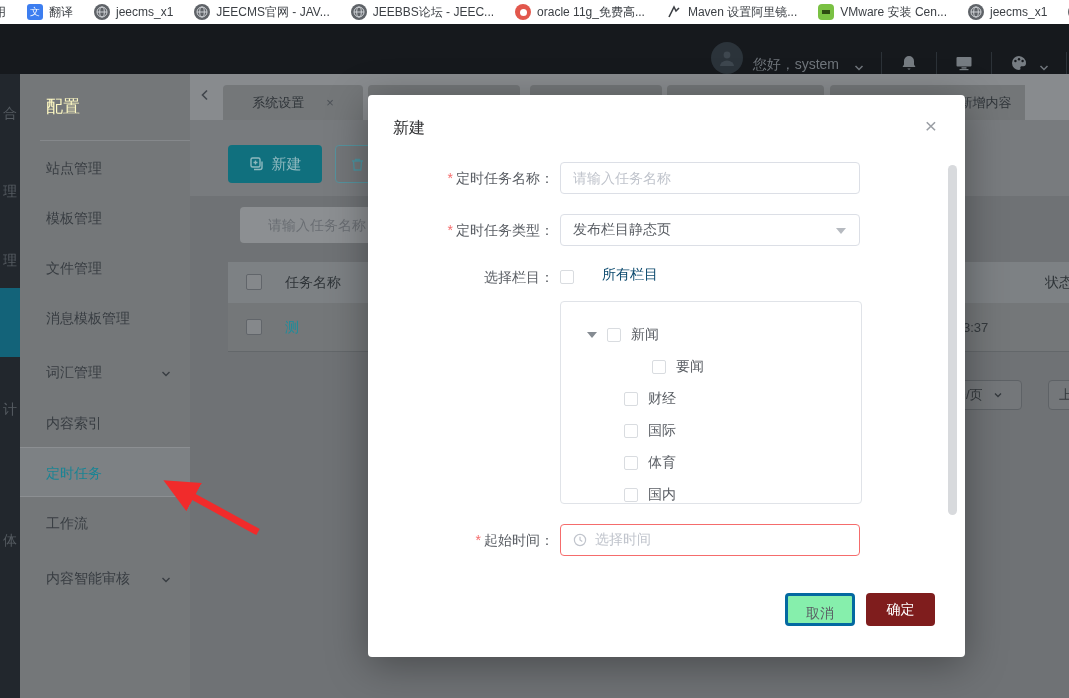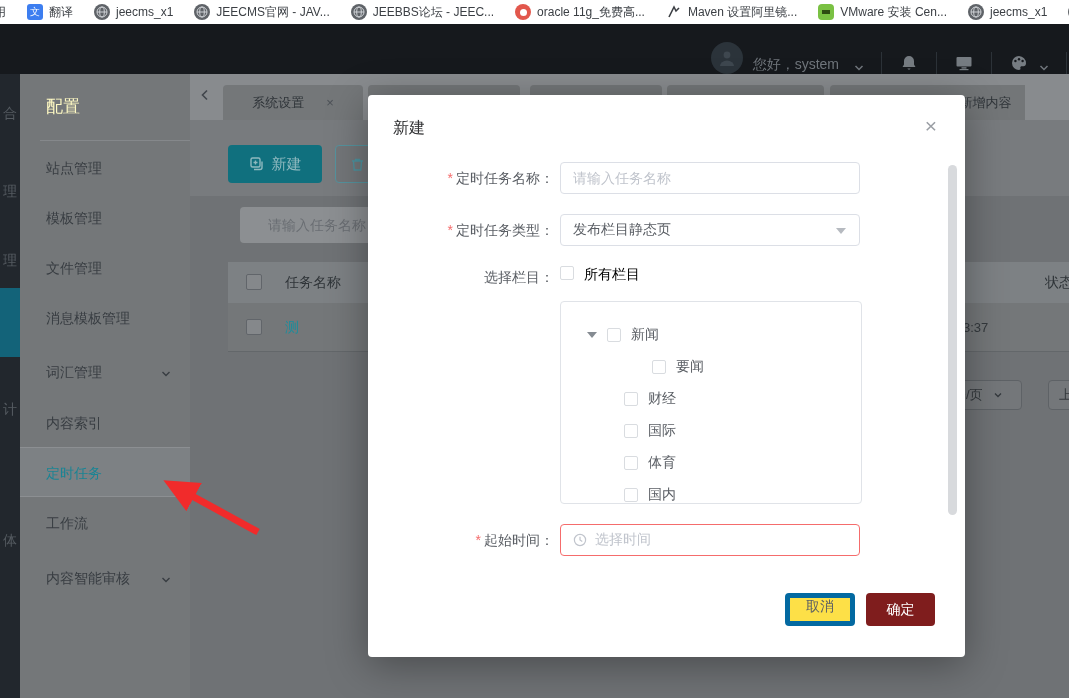--- a/index.html
+++ b/index.html
@@ -82,27 +82,27 @@
   .m-title { position:absolute; left:25px; top:23px; font-size:16px; color:#303133; }
   .m-close { position:absolute; right:28px; top:20px; font-size:21px; color:#9a9ea4; cursor:pointer; line-height:1; }
   .m-scroll { position:absolute; right:8px; top:70px; width:9px; height:350px; background:#d8dadd; border-radius:5px; cursor:pointer; }
   .f-label { position:absolute; left:18px; width:168px; text-align:right; font-size:14px; color:#5a5e64; line-height:32px; white-space:nowrap; }
   .req { color:#f56c6c; margin-right:3px; }
   .f-input { position:absolute; left:192px; width:300px; height:32px; border:1px solid #dcdfe6; border-radius:4px; font-size:14px; color:#5a5e64; padding:0 12px; background:#fff; }
   .f-input::placeholder { color:#c0c4cc; }
   .f-select { position:absolute; left:192px; width:300px; height:32px; border:1px solid #dcdfe6; border-radius:4px; background:#fff; display:flex; align-items:center; padding:0 12px; font-size:14px; color:#5a5e64; cursor:pointer; }
   .caret-dn { position:absolute; right:13px; top:13px; width:0; height:0; border-left:5px solid transparent; border-right:5px solid transparent; border-top:6px solid #b6bac0; }
   .mcb { width:14px; height:14px; border:1px solid #d9dce0; border-radius:2px; background:#fff; display:inline-block; cursor:pointer; flex:0 0 auto; }
-  .row-channel { position:absolute; left:192px; display:flex; align-items:flex-start; gap:10px; font-size:14px; color:#000000; }
+  .row-channel { position:absolute; left:192px; display:flex; align-items:flex-end; gap:28px; font-size:14px; color:#0c4a6e; }
   .treebox { position:absolute; left:192px; top:206px; width:302px; height:203px; border:1px solid #e0e3e8; border-radius:4px; overflow:hidden; }
   .tnode { position:absolute; display:flex; align-items:center; gap:10px; font-size:14px; color:#5a5e64; height:22px; }
   .tcaret { width:0; height:0; border-left:5px solid transparent; border-right:5px solid transparent; border-top:6px solid #858b92; cursor:pointer; }
   .time-input { position:absolute; left:192px; top:429px; width:300px; height:32px; border:1px solid #f56c6c; border-radius:4px; background:#fff; display:flex; align-items:center; gap:8px; padding:0 12px; font-size:14px; color:#c0c4cc; cursor:text; }
   .time-input svg { width:14px; height:14px; flex:0 0 auto; }
-  .btn-cancel { position:absolute; left:417px; top:498px; width:70px; height:33px; background:#fde047; border:5px solid #0369a1; border-radius:4px; font-size:14px; color:#5a5e64; display:flex; align-items:flex-start; justify-content:center; cursor:pointer; }
+  .btn-cancel { position:absolute; left:417px; top:498px; width:70px; height:33px; background:#86efac; border:3px solid #0369a1; border-radius:4px; font-size:14px; color:#5a5e64; display:flex; align-items:flex-end; justify-content:center; cursor:pointer; }
   .btn-ok { position:absolute; left:498px; top:498px; width:69px; height:33px; background:#7f1d1d; border:none; border-radius:4px; font-size:14px; color:#ffffff; display:flex; align-items:center; justify-content:center; cursor:pointer; }
 
   .annot { position:absolute; left:0; top:0; z-index:40; pointer-events:none; }
 </style>
 </head>
 <body>
 
 <div class="screen">
 
   <div class="bookmarks">

